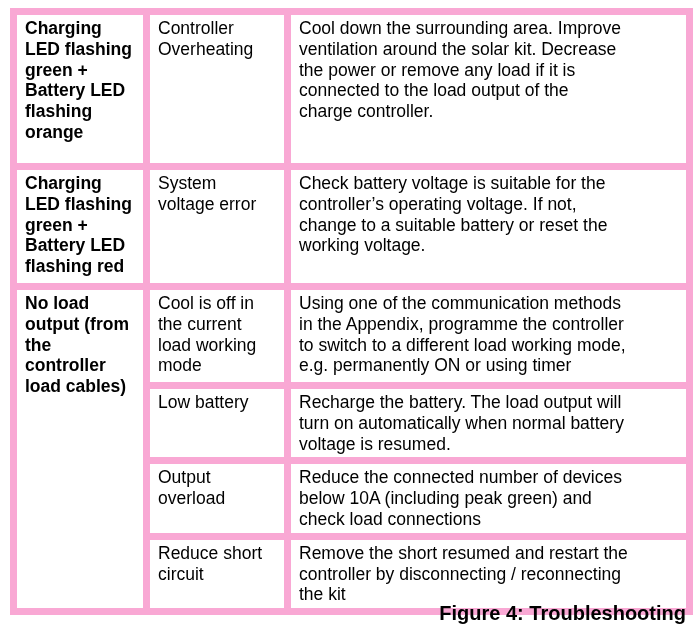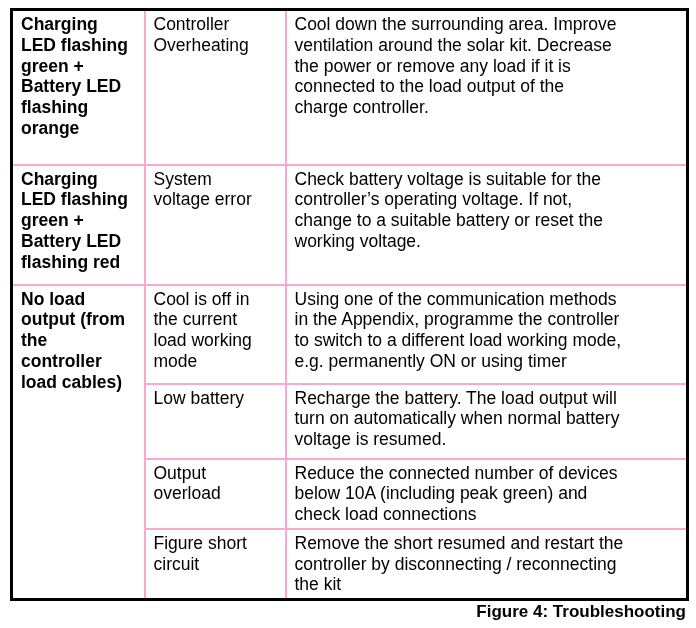--- a/index.html
+++ b/index.html
@@ -17,40 +17,40 @@
   }
   table.ts-table {
     position: absolute;
     left: 10px; top: 8px;
     width: 676px;
     border-collapse: collapse;
     table-layout: fixed;
     border: 3px solid #000000;
   }
   table.ts-table td {
-    border: 2px solid #f9a8d4;
+    border: 7px solid #f9a8d4;
     vertical-align: top;
     padding: 3px 5px 3px 8px;
     font-size: 17.5px;
     line-height: 20.8px;
     white-space: pre-line;
     overflow: hidden;
     color: #000000;
   }
   td.symptom { font-weight: bold; }
   tr.r1  { height: 155px; }
   tr.r2  { height: 120px; }
   tr.r3a { height: 99px; }
   tr.r3b { height: 75px; }
   tr.r3c { height: 66px; }
   tr.r3d { height: 71px; }
   .figure-caption {
     position: absolute;
     right: 10px; top: 602px;
-    font-size: 17px;
+    font-size: 20px;
     font-weight: bold;
     color: #000000;
     white-space: nowrap;
   }
 </style>
 </head>
 <body>
 
 <div class="page">
 
@@ -111,21 +111,21 @@
 voltage is resumed.</td>
       </tr>
       <tr class="r3c">
         <td class="cause">Output
 overload</td>
         <td class="solution">Reduce the connected number of devices
 below 10A (including peak green) and
 check load connections</td>
       </tr>
       <tr class="r3d">
-        <td class="cause">Figure short
+        <td class="cause">Reduce short
 circuit</td>
         <td class="solution">Remove the short resumed and restart the
 controller by disconnecting / reconnecting
 the kit</td>
       </tr>
     </tbody>
   </table>
 
   <div class="figure-caption">Figure 4: Troubleshooting</div>
 

